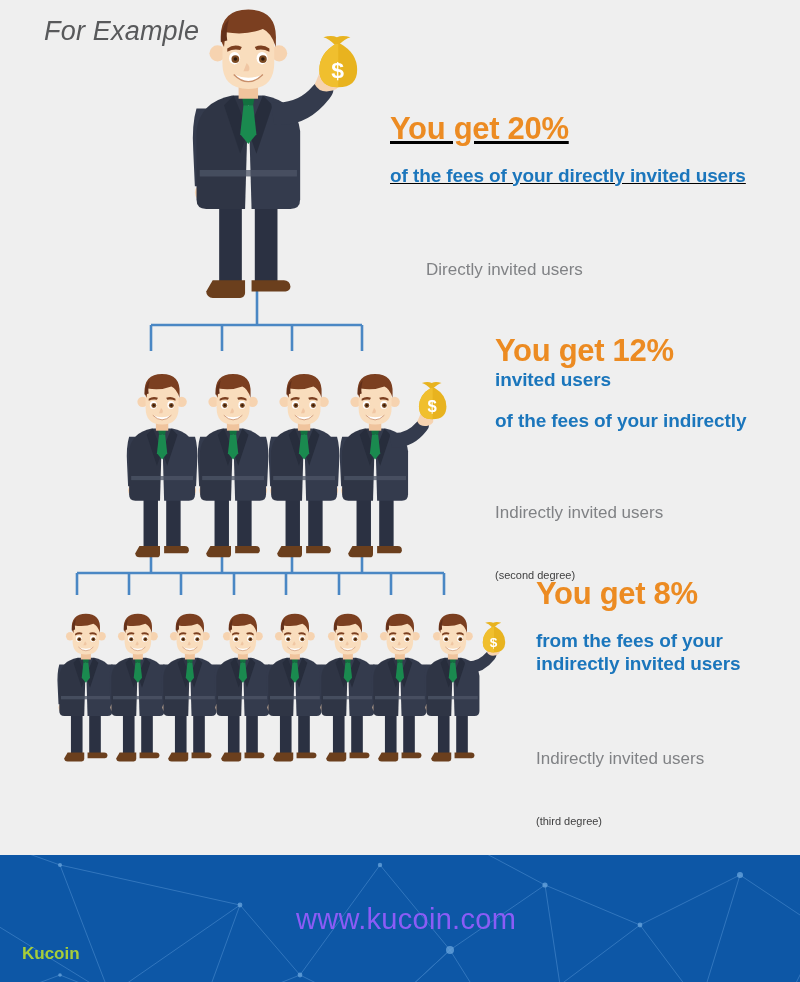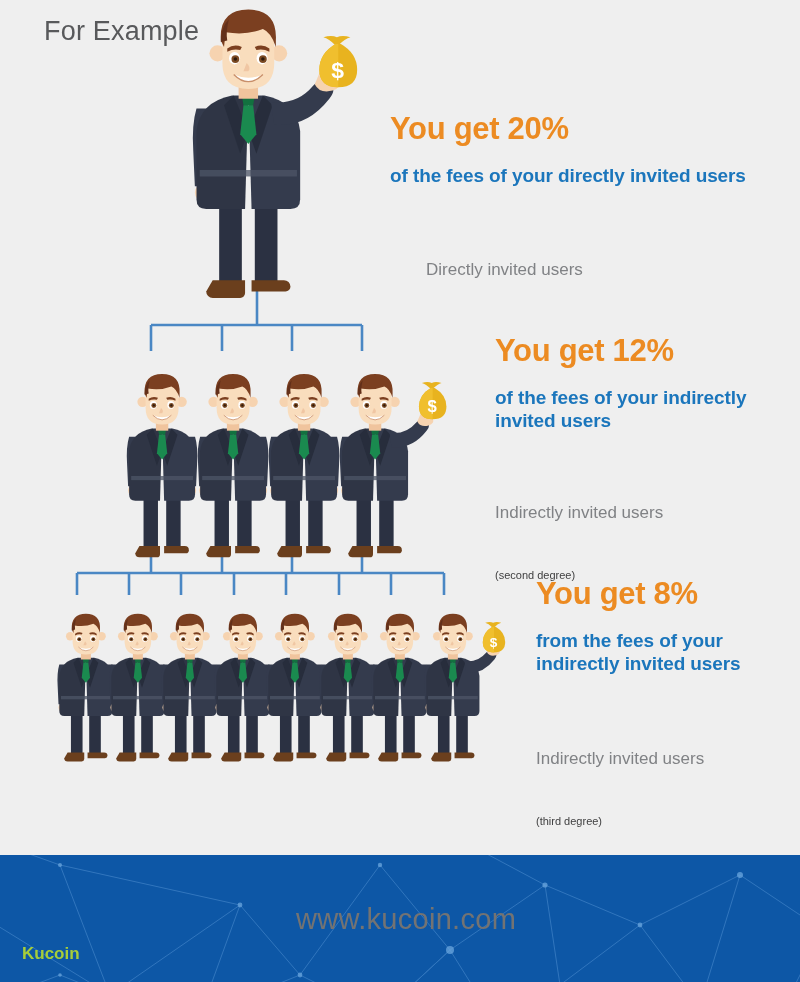--- a/index.html
+++ b/index.html
@@ -32,20 +32,21 @@
   
   #for-example {
     left: 44px;
     top: 14px;
     width: 190px;
     font-size: 27px;
     color: #58595b;
     letter-spacing: 0.2px;
     line-height: 1.28;
     white-space: normal;
+    font-style: italic;
   }
 
   
   .tier-head {
     position: absolute;
   }
   .head-orange {
     font-size: 31px;
     font-weight: bold;
     color: #ec8b22;
@@ -68,21 +69,21 @@
     line-height: 1.3;
     white-space: pre;
   }
   .sub-bold {
     font-size: 11px;
     font-weight: normal;
     color: #404041;
     white-space: pre;
   }
 
-  #t1-head { left: 390px; top: 113px; }
+  #t1-head { left: 390px; top: 113px; text-decoration: underline; }
   #t1-sub  { left: 390px; top: 215px; margin-left: 36px; }
 
   #t2-head { left: 495px; top: 335px; }
   #t2-sub  { left: 495px; top: 458px; }
 
   #t3-head { left: 536px; top: 578px; }
   #t3-sub  { left: 536px; top: 704px; }
 
   
   #footer {
@@ -108,21 +109,21 @@
     color: #a6ce39;
     line-height: 1.25;
     white-space: pre;
     z-index: 5;
   }
   #site-url {
     position: absolute;
     left: 296px;
     top: 903px;
     font-size: 29px;
-    color: #737373;
+    color: #8b5cf6;
     letter-spacing: 0.3px;
     white-space: pre;
     z-index: 5;
   }
 </style>
 </head>
 <body>
 
 <div id="page">
 
@@ -360,22 +361,22 @@
   <div class="tier-head" id="t1-head">
     <div class="head-orange">You get 20%</div>
     <div class="head-blue">of the fees of your directly invited users</div>
   </div>
   <div class="sub-gray" id="t1-sub">
     <div>Directly invited users</div>
   </div>
 
   <div class="tier-head" id="t2-head">
     <div class="head-orange">You get 12%</div>
+    <div class="head-blue" style="margin-top:0">invited users</div>
     <div class="head-blue">of the fees of your indirectly</div>
-    <div class="head-blue" style="margin-top:0">invited users</div>
   </div>
   <div class="sub-gray" id="t2-sub">
     <div>Indirectly invited users</div>
     <div class="sub-bold">(second degree)</div>
   </div>
 
   <div class="tier-head" id="t3-head">
     <div class="head-orange">You get 8%</div>
     <div class="head-blue">from the fees of your</div>
     <div class="head-blue" style="margin-top:0">indirectly invited users</div>

